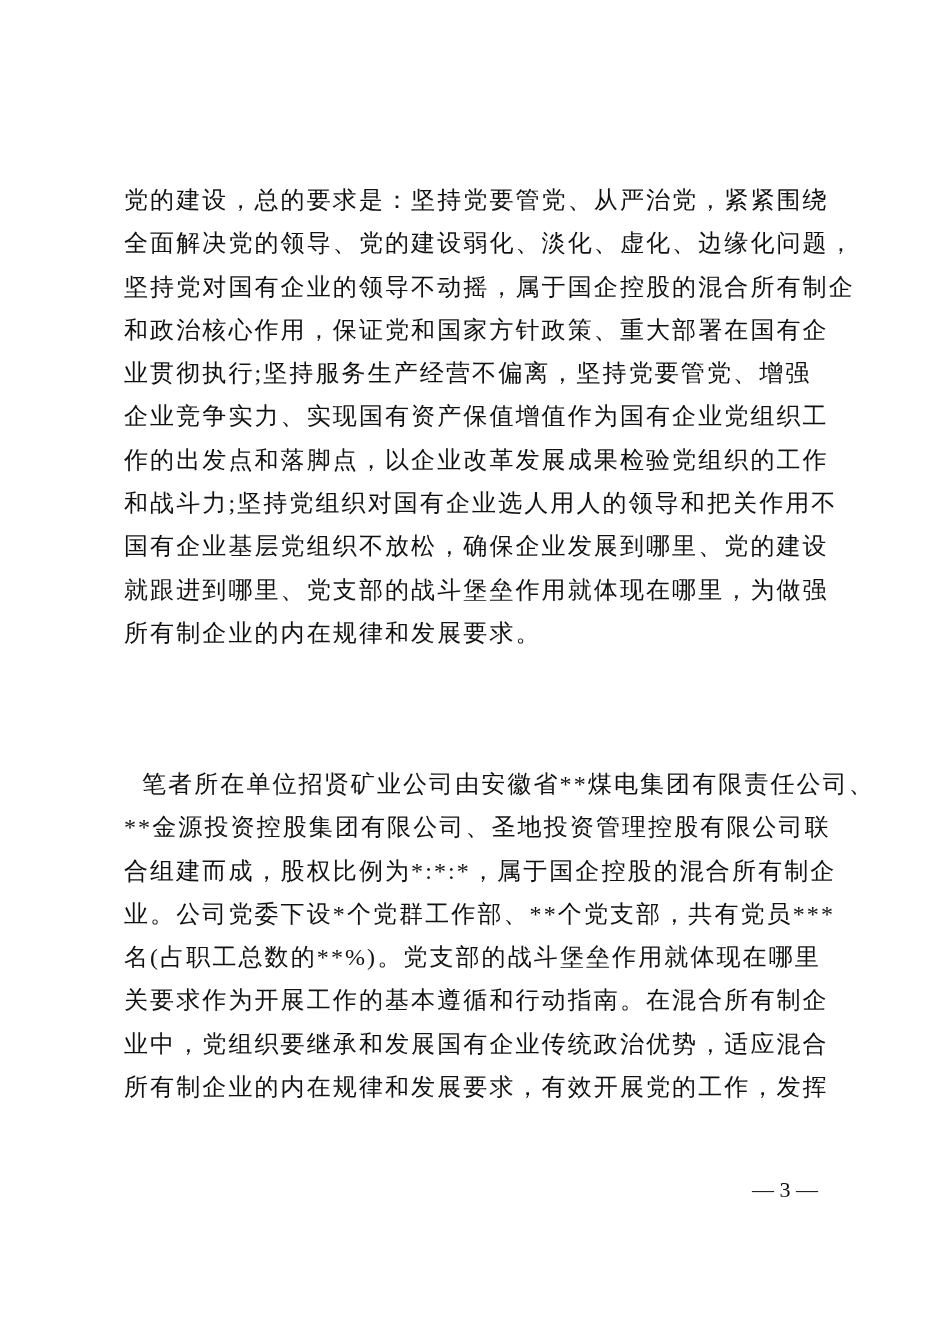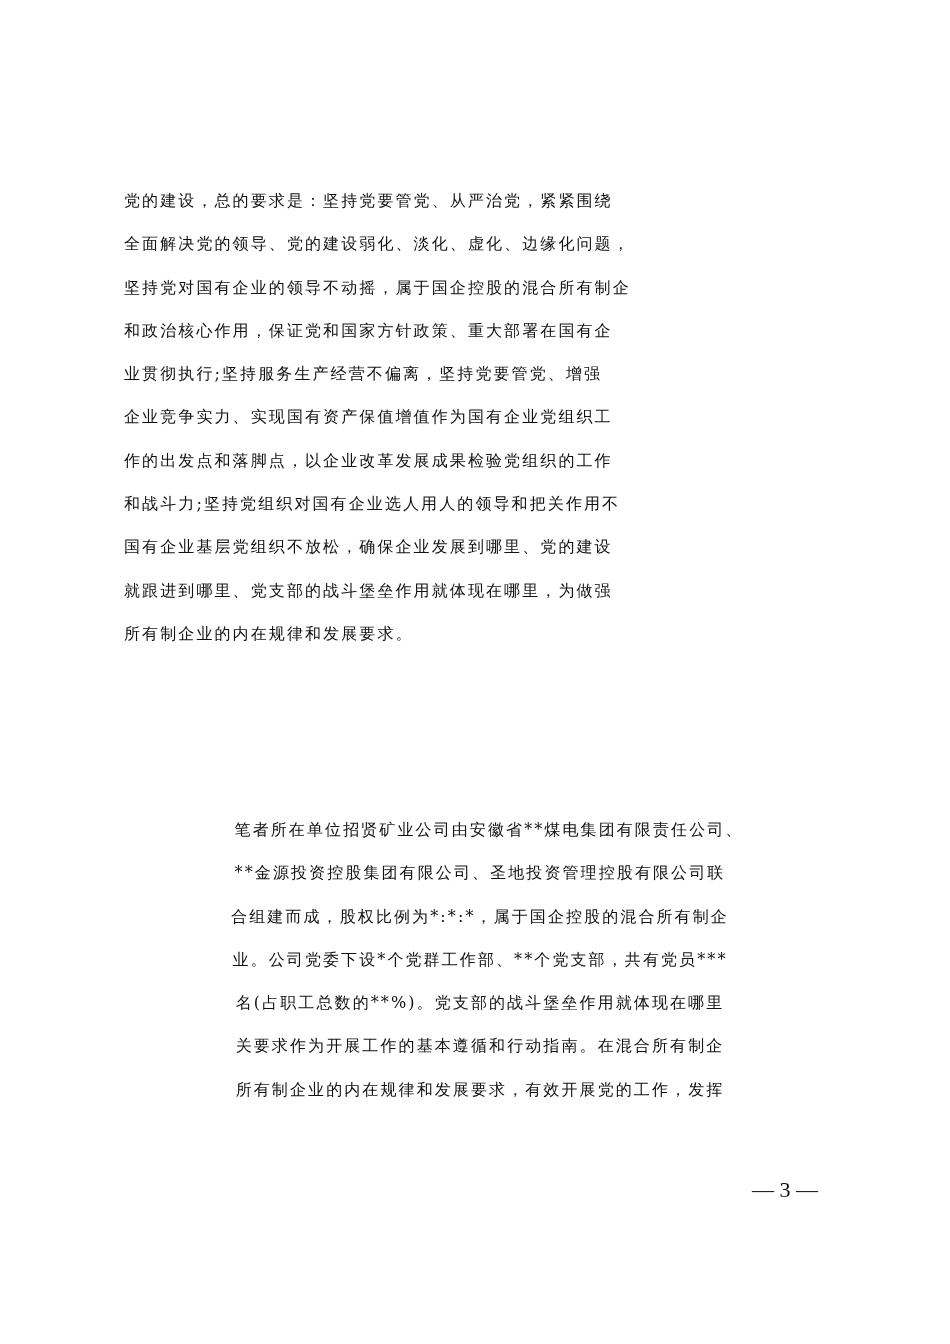--- a/index.html
+++ b/index.html
@@ -26,26 +26,27 @@
     .para {
       position: absolute;
       left: 124px;
       width: 712px;
       margin: 0;
     }
     .line {
       display: block;
       height: 43.3px;
       line-height: 43.3px;
-      font-size: 16px;
+      font-size: 24px;
       white-space: nowrap;
       letter-spacing: 2.1px;
+      font-family: Liberation Serif, serif;
     }
     #para1 { top: 179px; }
-    #para2 { top: 808px; text-align: center; }
+    #para2 { top: 763px; }
     .indent { padding-left: 18px; }
     .page-number {
       position: absolute;
       left: 745px;
       top: 1176px;
       width: 80px;
       text-align: center;
       font-family: "Liberation Serif", "DejaVu Serif", serif;
       font-size: 22px;
       line-height: 28px;
@@ -72,18 +73,19 @@
     <span class="line">所有制企业的内在规律和发展要求。</span>
   </div>
 
   <div class="para" id="para2">
     <span class="line indent">笔者所在单位招贤矿业公司由安徽省**煤电集团有限责任公司、</span>
     <span class="line">**金源投资控股集团有限公司、圣地投资管理控股有限公司联</span>
     <span class="line">合组建而成，股权比例为*:*:*，属于国企控股的混合所有制企</span>
     <span class="line">业。公司党委下设*个党群工作部、**个党支部，共有党员***</span>
     <span class="line">名(占职工总数的**%)。党支部的战斗堡垒作用就体现在哪里</span>
     <span class="line">关要求作为开展工作的基本遵循和行动指南。在混合所有制企</span>
+    <span class="line">业中，党组织要继承和发展国有企业传统政治优势，适应混合</span>
     <span class="line">所有制企业的内在规律和发展要求，有效开展党的工作，发挥</span>
   </div>
 
   <div class="page-number">— 3 —</div>
 
 </div>
 
 </body></html>

